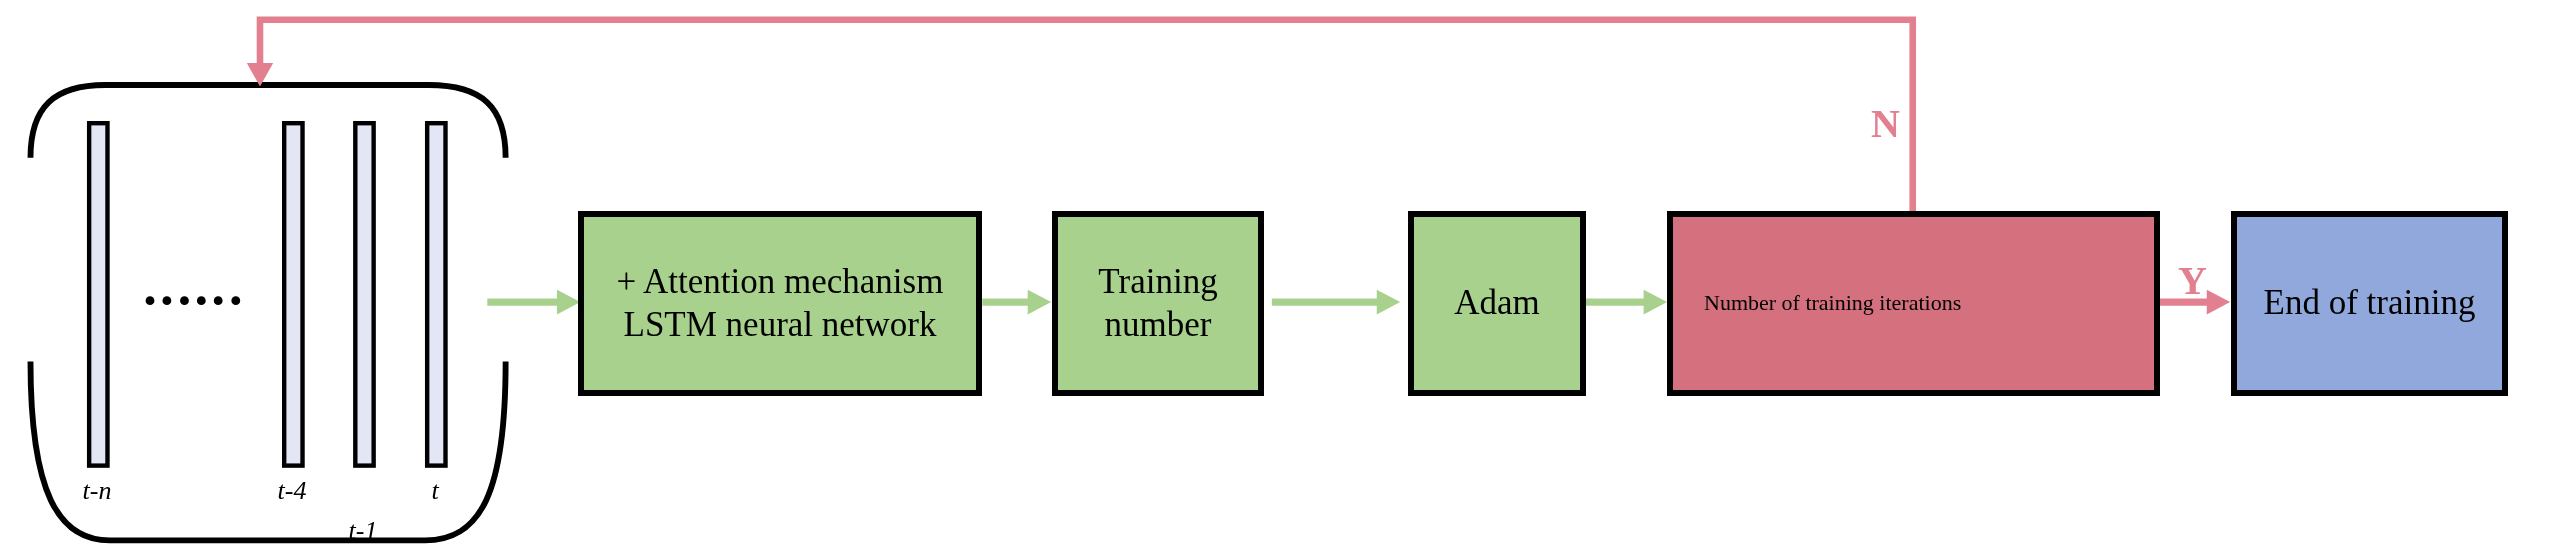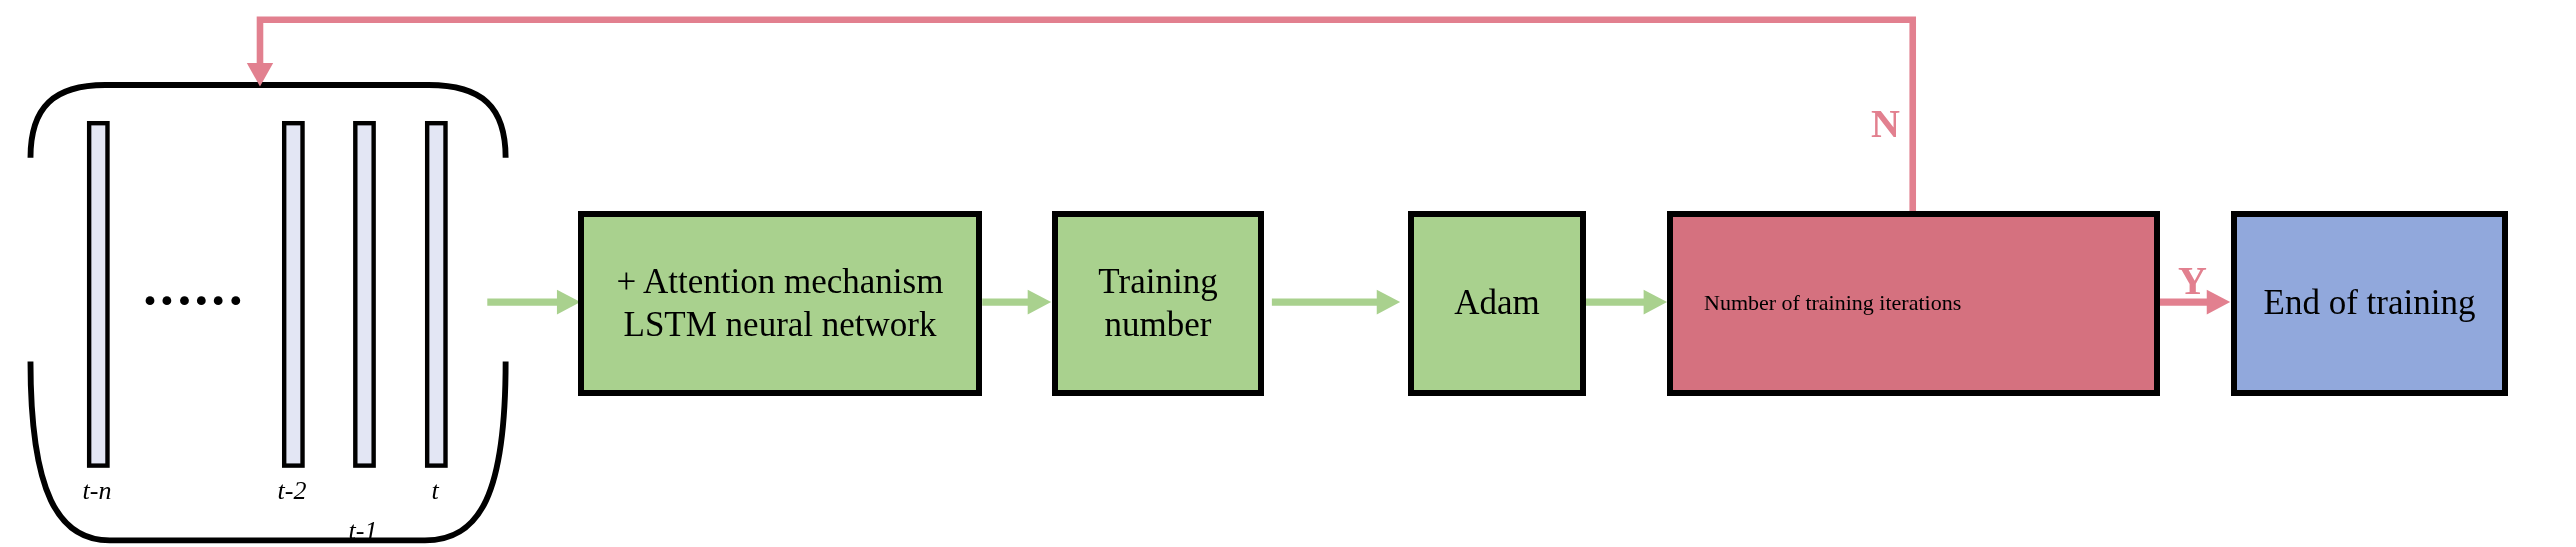--- a/index.html
+++ b/index.html
@@ -136,21 +136,21 @@
 
   <div class="box box-rose box-iter">
     <span>Number of training iterations</span>
   </div>
 
   <div class="box box-blue box-end">
     <span>End of training</span>
   </div>
 
   <div class="t-label t1">t-n</div>
-  <div class="t-label t2">t-2</div>
+  <div class="t-label t2">t-4</div>
   <div class="t-label t3">t-1</div>
   <div class="t-label t4">t</div>
 
   <div class="edge-label label-n">N</div>
   <div class="edge-label label-y">Y</div>
 
 </div>
 
 
 </body></html>

